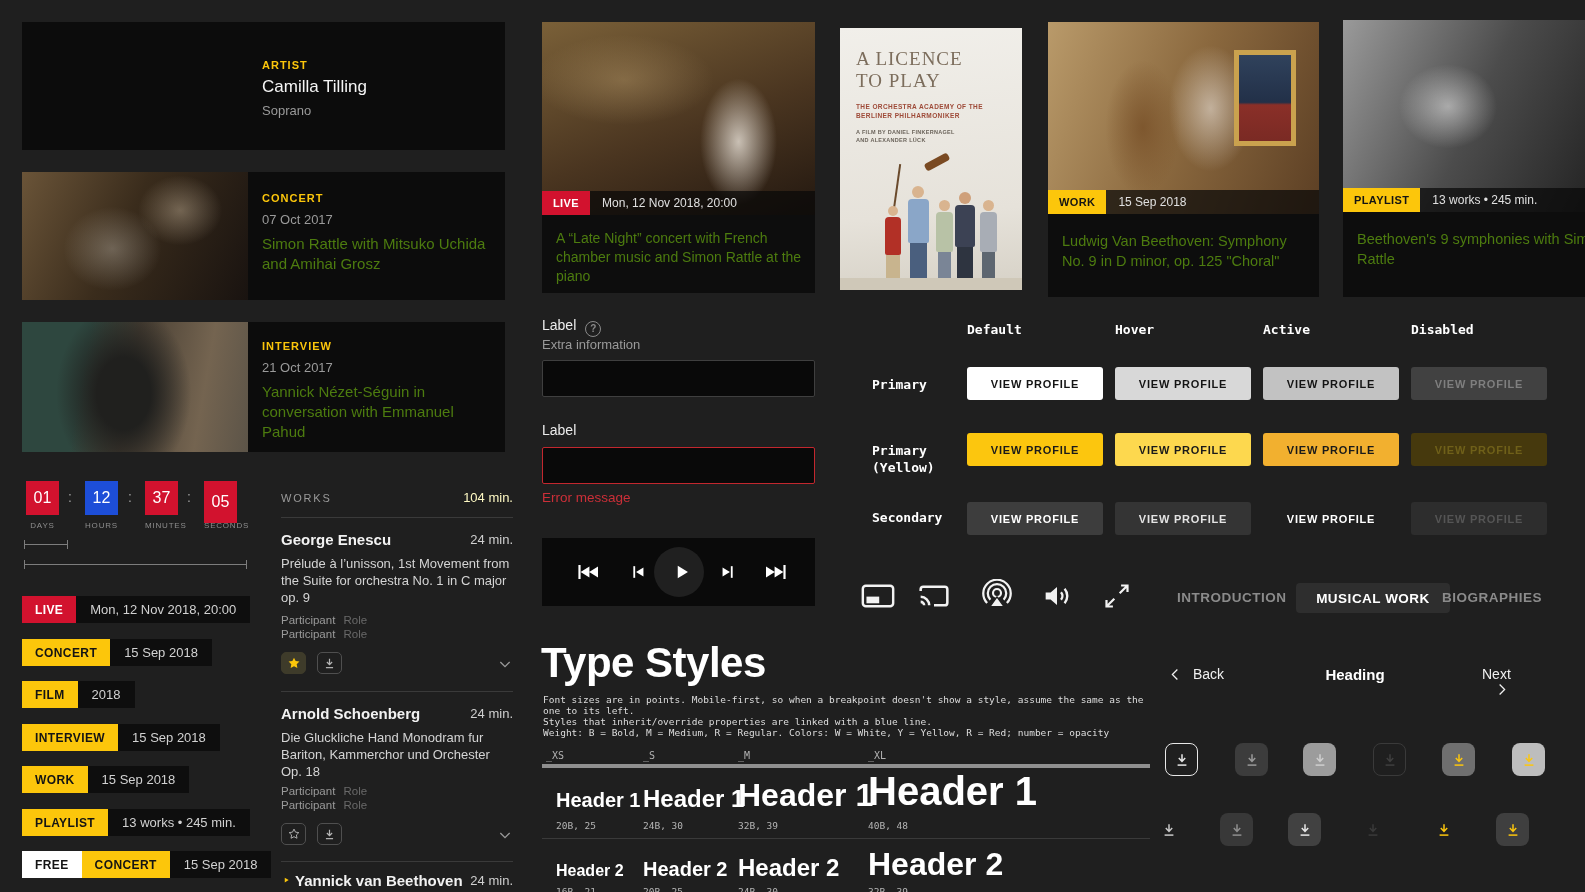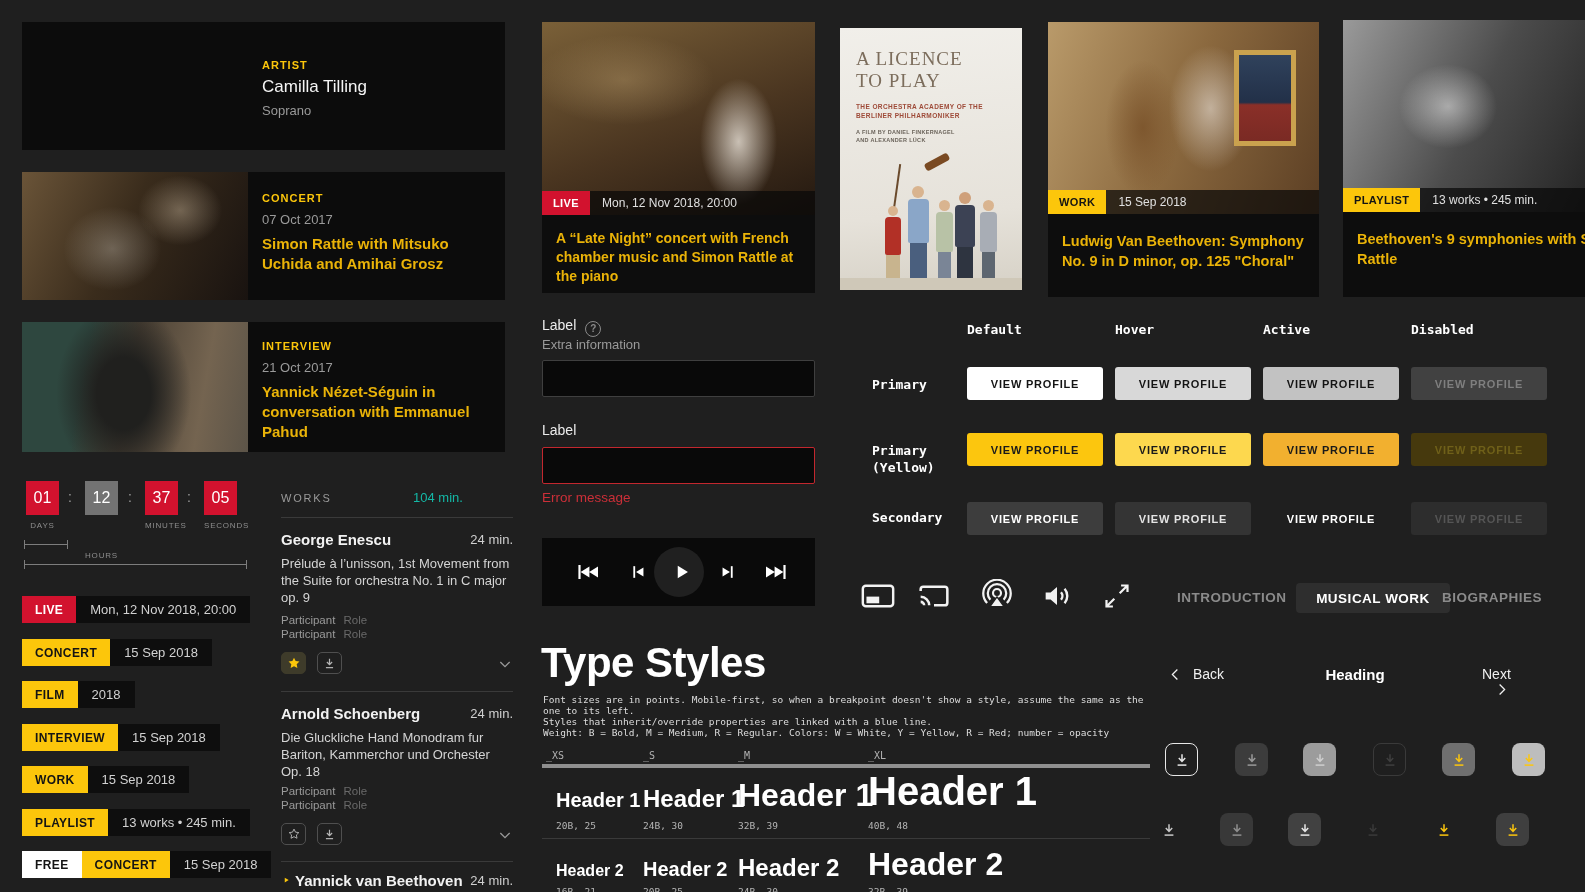--- a/index.html
+++ b/index.html
@@ -9,21 +9,21 @@
     background:#1f1f1f; font-family:"Liberation Sans", sans-serif;
     -webkit-font-smoothing:antialiased; color:#eee;
   }
   .abs { position:absolute; }
   .card { position:absolute; background:#0d0d0d; }
   .mono { font-family:"DejaVu Sans Mono", monospace; }
 
   
   .kind { color:#fcc60b; font-size:11px; font-weight:700; letter-spacing:1px; }
   .date { color:#9a9a9a; font-size:13px; }
-  .title { color:#eab308; font-size:15px; line-height:20px; font-weight:700; }
+  .title { color:#4d7c0f; font-size:15px; line-height:20px; font-weight:400; }
   .gray { color:#9a9a9a; }
 
   
   .badge { display:inline-flex; align-items:center; justify-content:center;
     font-size:12px; font-weight:700; padding:0 13px; height:27px; letter-spacing:.4px; }
   .badge.red { background:#d2122e; color:#fff; }
   .badge.yellow { background:#fcc60b; color:#141414; }
   .badge.white { background:#ffffff; color:#141414; }
   .badge.sm { height:24px; font-size:11px; padding:0 11px; }
   .badge-row { position:absolute; display:flex; height:27px; }
@@ -177,27 +177,27 @@
   <div class="card" style="left:22px;top:322px;width:483px;height:130px;background:#0c0c0c;">
     <div class="abs ph ph-interview" style="left:0;top:0;width:226px;height:130px;"></div>
     <div class="abs kind" style="left:240px;top:18px;">INTERVIEW</div>
     <div class="abs date" style="left:240px;top:38px;">21 Oct 2017</div>
     <div class="abs title" style="left:240px;top:60px;width:228px;">Yannick Nézet-Séguin in conversation with Emmanuel Pahud</div>
   </div>
 
   <div>
     <div class="abs" style="left:26px;top:481px;width:33px;height:34px;background:#d2122e;color:#fff;font-size:16px;display:flex;align-items:center;justify-content:center;">01</div>
     <div class="abs gray" style="left:68px;top:489px;font-size:14px;">:</div>
-    <div class="abs" style="left:85px;top:481px;width:33px;height:34px;background:#737373;color:#fff;font-size:16px;display:flex;align-items:center;justify-content:center;">12</div>
+    <div class="abs" style="left:85px;top:481px;width:33px;height:34px;background:#1d4ed8;color:#fff;font-size:16px;display:flex;align-items:center;justify-content:center;">12</div>
     <div class="abs gray" style="left:128px;top:489px;font-size:14px;">:</div>
     <div class="abs" style="left:145px;top:481px;width:33px;height:34px;background:#d2122e;color:#fff;font-size:16px;display:flex;align-items:center;justify-content:center;">37</div>
     <div class="abs gray" style="left:187px;top:489px;font-size:14px;">:</div>
-    <div class="abs" style="left:204px;top:481px;width:33px;height:34px;background:#d2122e;color:#fff;font-size:16px;display:flex;align-items:center;justify-content:center;">05</div>
+    <div class="abs" style="left:204px;top:481px;width:33px;height:42px;background:#d2122e;color:#fff;font-size:16px;display:flex;align-items:center;justify-content:center;">05</div>
     <div class="abs gray" style="left:26px;top:521px;width:33px;text-align:center;font-size:8px;letter-spacing:.8px;color:#8e8e8e;">DAYS</div>
-    <div class="abs gray" style="left:85px;top:521px;width:33px;text-align:center;font-size:8px;letter-spacing:.8px;color:#8e8e8e;margin-top:30px;">HOURS</div>
+    <div class="abs gray" style="left:85px;top:521px;width:33px;text-align:center;font-size:8px;letter-spacing:.8px;color:#8e8e8e;">HOURS</div>
     <div class="abs gray" style="left:145px;top:521px;width:33px;text-align:center;font-size:8px;letter-spacing:.8px;color:#8e8e8e;">MINUTES</div>
     <div class="abs gray" style="left:204px;top:521px;width:33px;text-align:center;font-size:8px;letter-spacing:.8px;color:#8e8e8e;">SECONDS</div>
   </div>
 
   <div class="ruler" style="left:24px;top:540px;width:44px;"></div>
   <div class="ruler" style="left:24px;top:560px;width:223px;"></div>
 
   <div class="badge-row" style="left:22px;top:596px;">
     <span class="badge red">LIVE</span>
     <span class="meta-strip">Mon, 12 Nov 2018, 20:00</span>
@@ -222,21 +222,21 @@
     <span class="badge yellow">PLAYLIST</span>
     <span class="meta-strip">13 works • 245 min.</span>
   </div>
   <div class="badge-row" style="left:22px;top:851px;">
     <span class="badge white">FREE</span>
     <span class="badge yellow">CONCERT</span>
     <span class="meta-strip">15 Sep 2018</span>
   </div>
 
   <div class="abs" style="left:281px;top:492px;font-size:11px;letter-spacing:1.8px;color:#9a9a9a;">WORKS</div>
-  <div class="abs" style="left:413px;top:490px;width:100px;font-size:13px;color:#14b8a6;">104 min.</div>
+  <div class="abs" style="left:413px;top:490px;width:100px;text-align:right;font-size:13px;color:#fef9c3;">104 min.</div>
   <div class="divider" style="left:281px;top:517px;width:232px;"></div>
 
   <div>
     <div class="abs" style="left:281px;top:531px;font-size:15px;font-weight:700;color:#f2f2f2;">George Enescu</div>
     <div class="abs" style="left:423px;top:532px;width:90px;text-align:right;font-size:13px;color:#d0d0d0;">24 min.</div>
     <div class="abs" style="left:281px;top:555px;width:230px;font-size:13px;line-height:17px;color:#d4d4d4;">Prélude à l’unisson, 1st Movement from the Suite for orchestra No. 1 in C major op. 9</div>
     <div class="abs" style="left:281px;top:614px;font-size:11.5px;">
       <span style="color:#9a9a9a;">Participant</span>
       <span style="color:#696969;margin-left:5px;">Role</span>
     </div>

